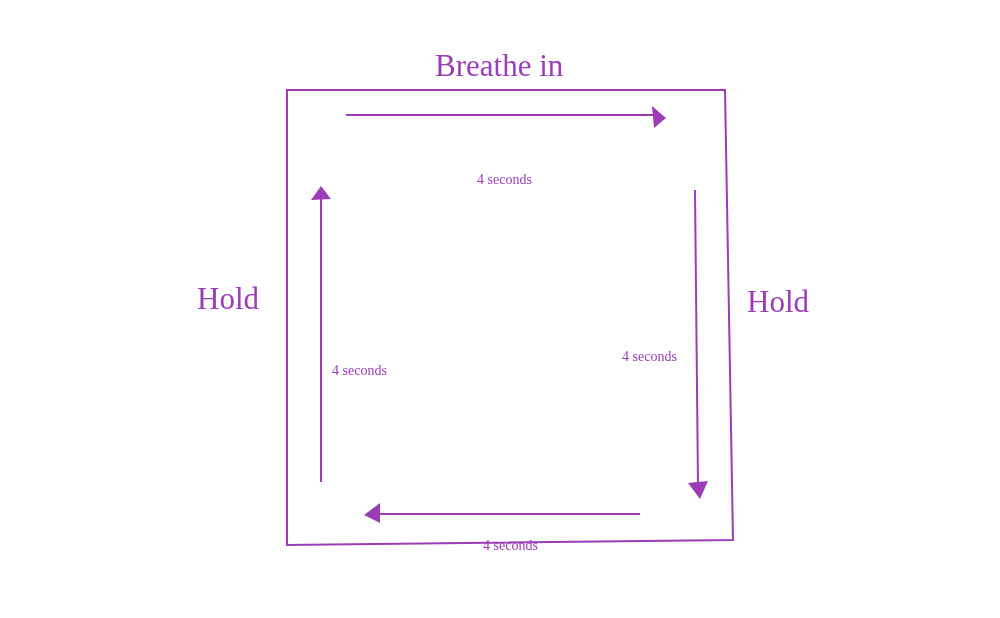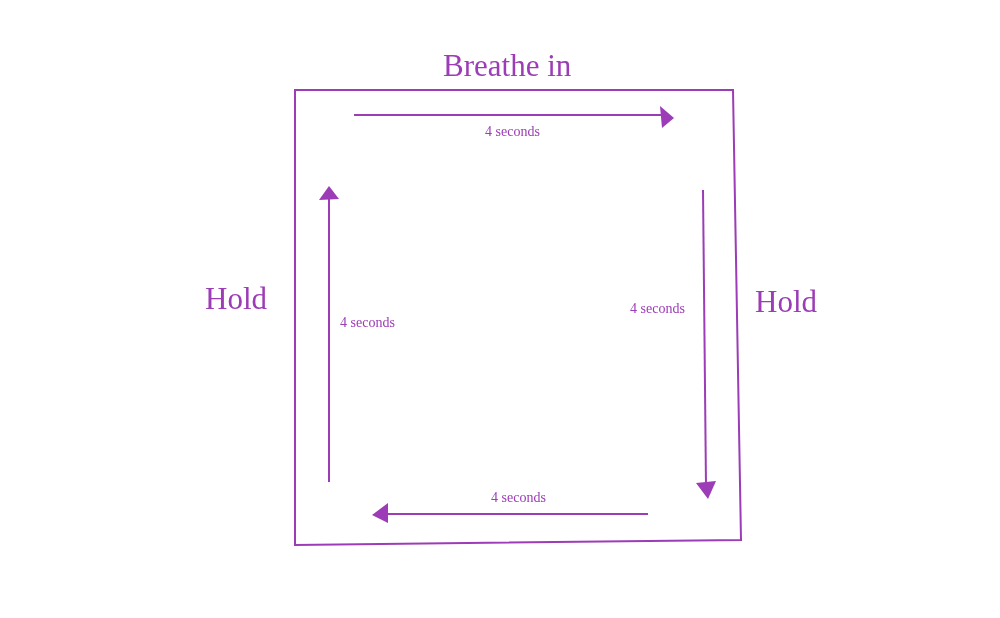--- a/index.html
+++ b/index.html
@@ -1,21 +1,21 @@
 <!DOCTYPE html>
 <html><head>
   <meta charset="utf-8">
   <style>
     html, body { margin: 0; padding: 0; background: #ffffff; }
     body { width: 1000px; height: 618px; position: relative; overflow: hidden; font-family: "Liberation Serif", "DejaVu Serif", serif; }
-    .stage { position: absolute; left: 12px; top: 0; width: 980px; height: 618px; }
+    .stage { position: absolute; left: 4px; top: 0; width: 980px; height: 618px; }
     svg { position: absolute; left: 0; top: 0; }
     .label { position: absolute; color: #9c3cb6; white-space: nowrap; }
     .big { font-size: 31px; }
-    .small { font-size: 14px; }
+    .small { font-size: 14px; margin-top: 48px; }
   </style>
 </head>
 <body>
 
 <div class="stage">
   <svg width="1000" height="618" viewBox="0 0 1000 618">
 
     <path d="M283,90 L721,90 L729,540 L283,545 Z" fill="none" stroke="#9c3cb6" stroke-width="2"></path>
 
     <g>

